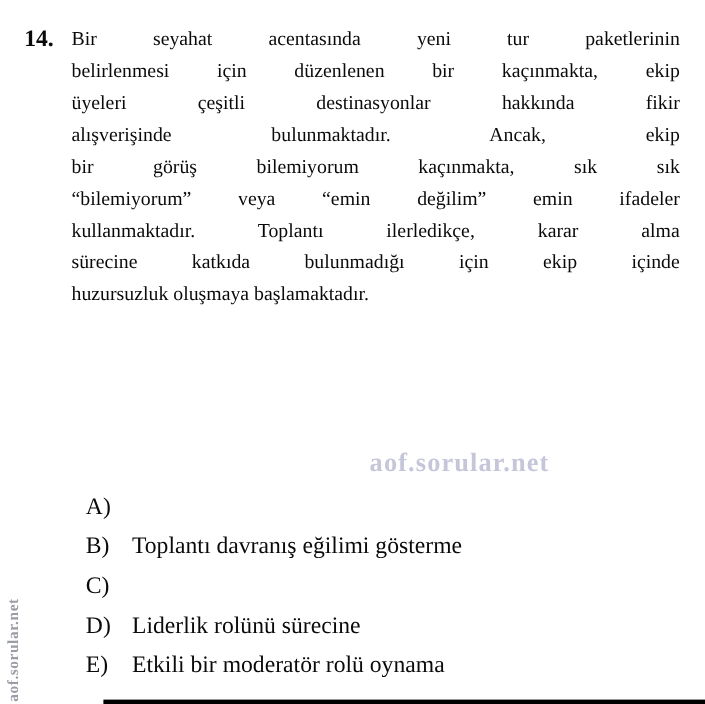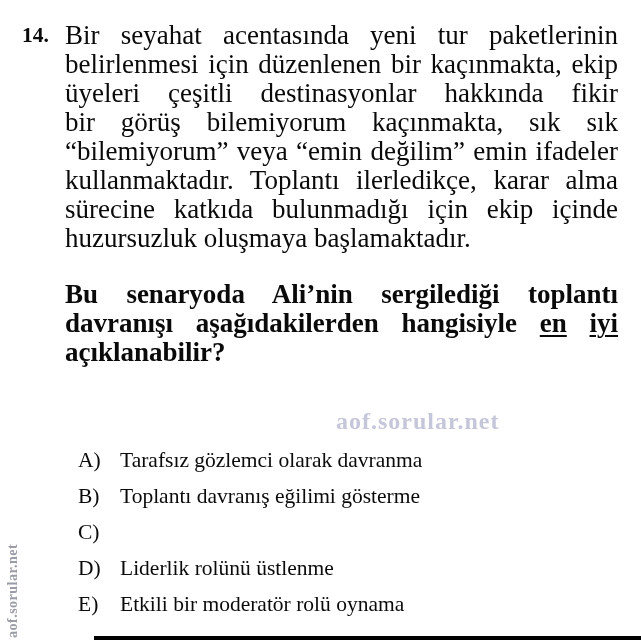--- a/index.html
+++ b/index.html
@@ -21,21 +21,21 @@
   }
   .q-number {
     width: 43px;
     flex: 0 0 43px;
     font-weight: bold;
     font-size: 21.5px;
     line-height: 29px;
   }
   .q-content { width: 553px; }
   .p-line {
-    font-size: 27px;
+    font-size: 18px;
     line-height: 29px;
     text-align: justify;
     text-align-last: justify;
     white-space: normal;
   }
   .p-line.last { text-align-last: left; }
   .prompt { margin-top: 27px; font-weight: bold; }
   .prompt u {
     text-decoration-thickness: 2px;
     text-underline-offset: 3px;
@@ -87,49 +87,44 @@
 
 <div class="page">
 
   <div class="q-row">
     <div class="q-number">14.</div>
     <div class="q-content">
       <div class="para">
         <div class="p-line">Bir seyahat acentasında yeni tur paketlerinin</div>
         <div class="p-line">belirlenmesi için düzenlenen bir kaçınmakta, ekip</div>
         <div class="p-line">üyeleri çeşitli destinasyonlar hakkında fikir</div>
+        <div class="p-line">alışverişinde bulunmaktadır. Ancak, ekip</div>
         <div class="p-line">bir görüş bilemiyorum kaçınmakta, sık sık</div>
         <div class="p-line">“bilemiyorum” veya “emin değilim” emin ifadeler</div>
         <div class="p-line">kullanmaktadır. Toplantı ilerledikçe, karar alma</div>
         <div class="p-line">sürecine katkıda bulunmadığı için ekip içinde</div>
         <div class="p-line last">huzursuzluk oluşmaya başlamaktadır.</div>
-      </div>
-      <div class="prompt">
-        <div class="p-line">Bu senaryoda Ali’nin sergilediği toplantı</div>
-        <div class="p-line"><span>davranışı aşağıdakilerden hangisiyle</span> <u>en</u> <u>iyi</u></div>
-        <div class="p-line last">açıklanabilir?</div>
       </div>
     </div>
   </div>
 
   <div class="options">
     <div class="opt">
       <span class="opt-letter">A)</span>
-      <span class="opt-text">Tarafsız gözlemci olarak davranma</span>
     </div>
     <div class="opt">
       <span class="opt-letter">B)</span>
       <span class="opt-text">Toplantı davranış eğilimi gösterme</span>
     </div>
     <div class="opt">
       <span class="opt-letter">C)</span>
     </div>
     <div class="opt">
       <span class="opt-letter">D)</span>
-      <span class="opt-text">Liderlik rolünü üstlenme</span>
+      <span class="opt-text">Liderlik rolünü sürecine</span>
     </div>
     <div class="opt">
       <span class="opt-letter">E)</span>
       <span class="opt-text">Etkili bir moderatör rolü oynama</span>
     </div>
   </div>
 
   <div class="wm-center">aof.sorular.net</div>
   <div class="wm-left">aof.sorular.net</div>
   <div class="bottom-bar"></div>

